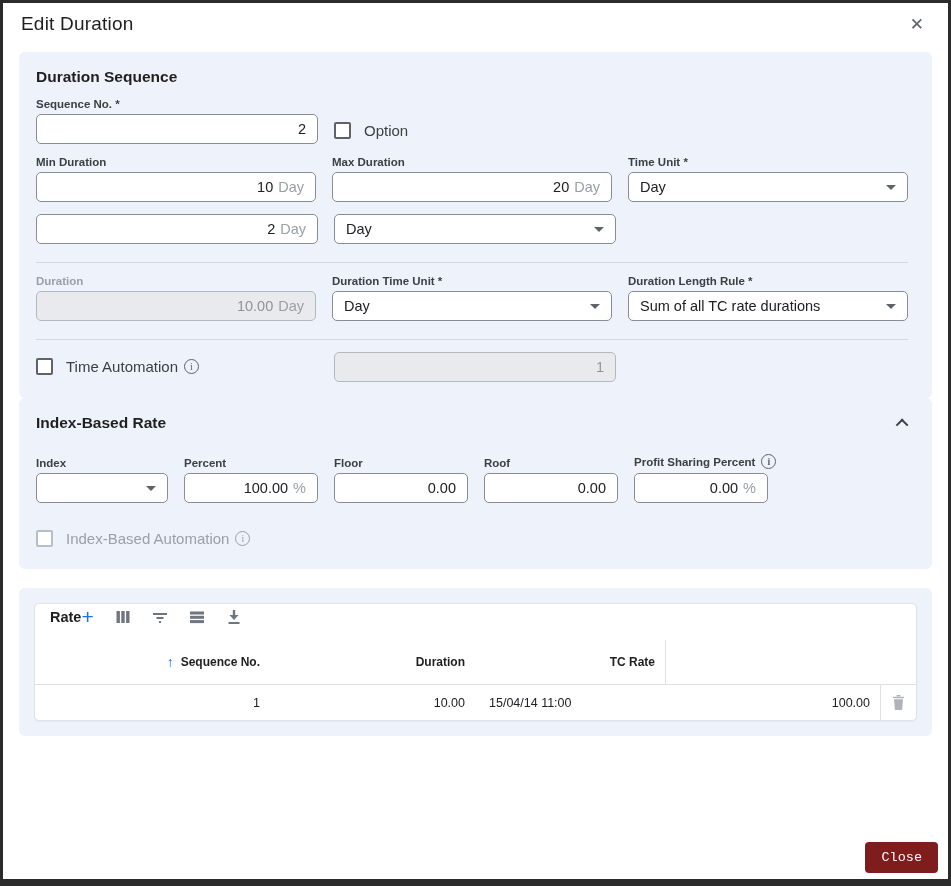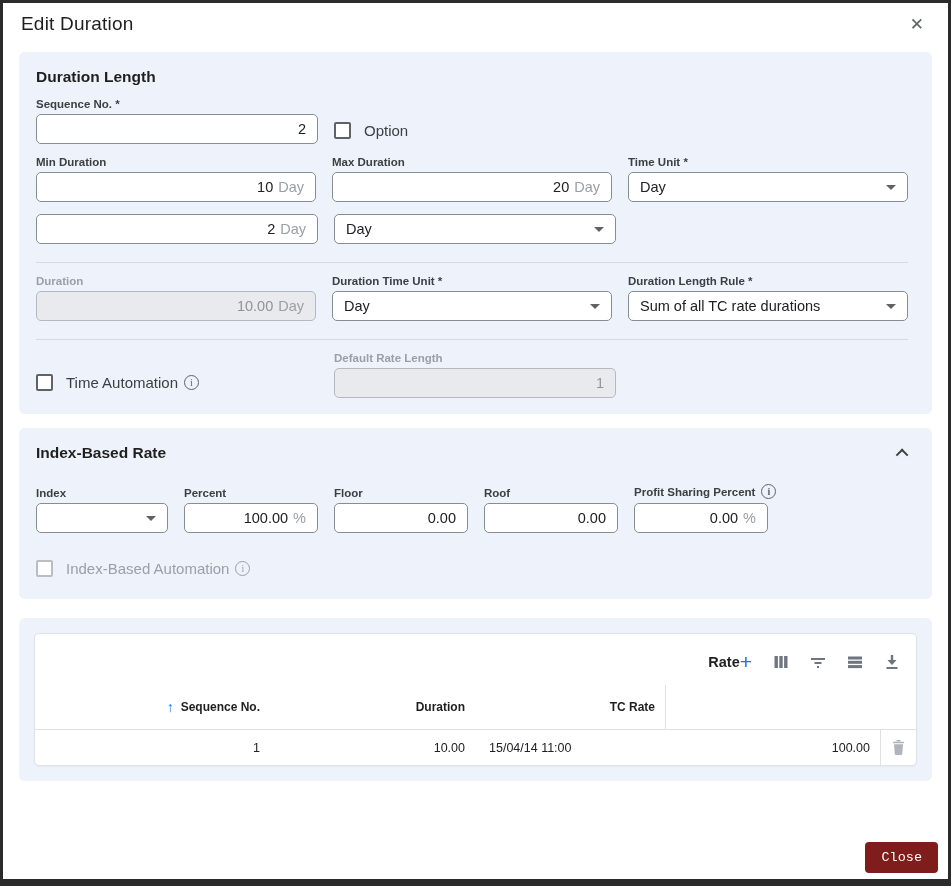--- a/index.html
+++ b/index.html
@@ -41,21 +41,21 @@
   .check.disabled .box { border-color:#b9bec5; }
   .check.disabled .clabel { color:#9aa0a6; }
   .info { width:15px; height:15px; border:1.4px solid #5f6368; border-radius:50%; color:#5f6368;
     display:inline-flex; align-items:center; justify-content:center; font-size:10px; font-style:normal;
     font-family:"Liberation Serif", serif; flex:none; margin-left:6px; }
   .info.dim { border-color:#9aa0a6; color:#9aa0a6; }
   .chev-up { width:9px; height:9px; border-left:2px solid #3c4043; border-top:2px solid #3c4043; transform:rotate(45deg) translateY(2px); cursor:pointer; }
   
   .rate-panel { padding:15px; }
   .card { background:#fff; border:1px solid #dfe3e8; border-radius:5px; box-shadow:0 1px 2px rgba(0,0,0,.04); }
-  .toolbar { display:flex; align-items:center; justify-content:flex-end; padding:19px 16px 10px 15px; }
+  .toolbar { display:flex; align-items:center; justify-content:flex-start; padding:4px 16px 10px 15px; }
   .toolbar-title { font-size:14.5px; font-weight:700; color:#1f1f1f; }
   .tools { display:flex; align-items:center; gap:21px; }
   .tool { cursor:pointer; display:flex; align-items:center; justify-content:center; height:18px; }
   .plus { color:#1a73e8; font-size:21px; font-weight:400; line-height:16px; }
   .tbl-head { display:flex; align-items:stretch; border-bottom:1px solid #e0e0e0; margin-top:4px; }
   .tbl-row  { display:flex; align-items:stretch; }
   .th { font-size:12px; font-weight:700; color:#1f1f1f; padding:14px 10px; display:flex; align-items:center; }
   .td { font-size:12.5px; color:#202124; padding:10px; display:flex; align-items:center; }
   .c-seq { width:235px; justify-content:flex-end; }
   .c-dur { width:205px; justify-content:flex-end; }
@@ -73,21 +73,21 @@
 <body>
 
 <div class="window">
 
   <div class="dlg-header">
     <div class="dlg-title">Edit Duration</div>
     <div class="close-x">✕</div>
   </div>
 
   <section class="panel">
-    <div class="panel-title">Duration Length</div>
+    <div class="panel-title">Duration Sequence</div>
 
     <div class="frow">
       <div class="fcol w282">
         <div class="flabel">Sequence No. *</div>
         <div class="input num">
           <span>2</span>
         </div>
       </div>
       <label class="check" style="margin-bottom:5px;text-align:center;">
         <span class="box"></span>
@@ -166,29 +166,28 @@
       <div class="w282" style="display:flex; align-items:center; padding-bottom:7px;">
         <label class="check">
           <span class="box"></span>
           <span class="clabel">Time Automation</span>
         </label>
         <span class="info">
             <span>i</span>
           </span>
       </div>
       <div class="fcol w282">
-        <div class="flabel dim">Default Rate Length</div>
         <div class="input num disabled">
           <span>1</span>
         </div>
       </div>
     </div>
   </section>
 
-  <section class="panel" style="margin-top:14px; padding-bottom:22px;">
+  <section class="panel" style="margin-top:0; padding-bottom:22px;">
     <div class="panel-head">
       <div class="panel-title">Index-Based Rate</div>
       <span class="chev-up"></span>
     </div>
 
     <div class="frow" style="margin-top:22px;">
       <div class="fcol w132">
         <div class="flabel">Index</div>
         <div class="input select">
           <span></span>

